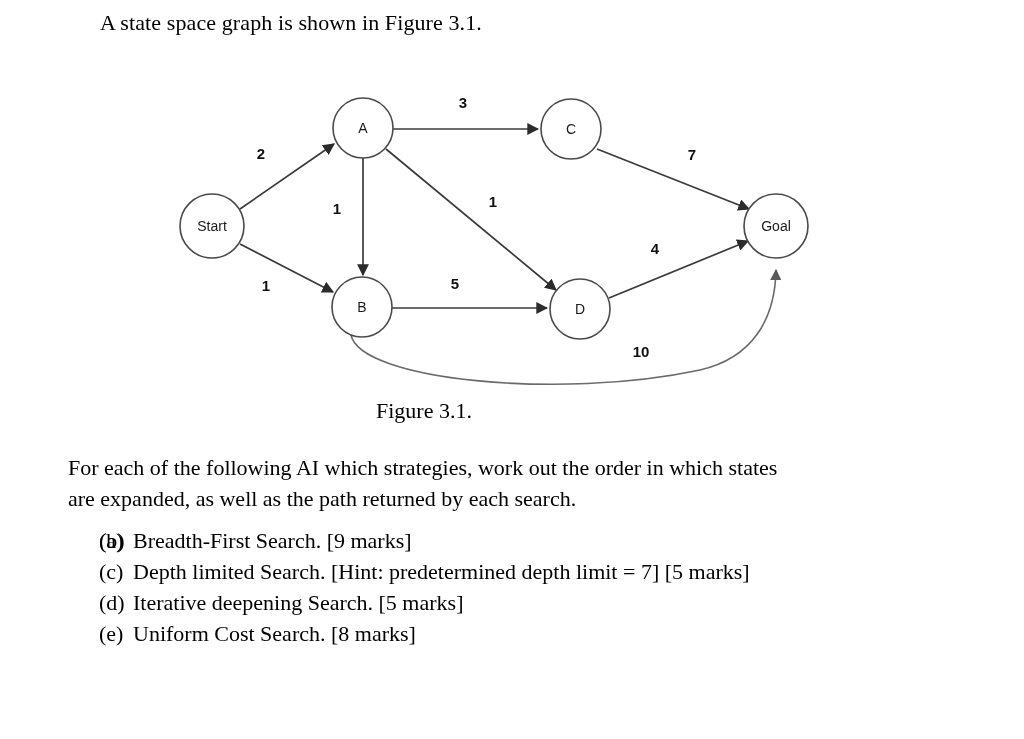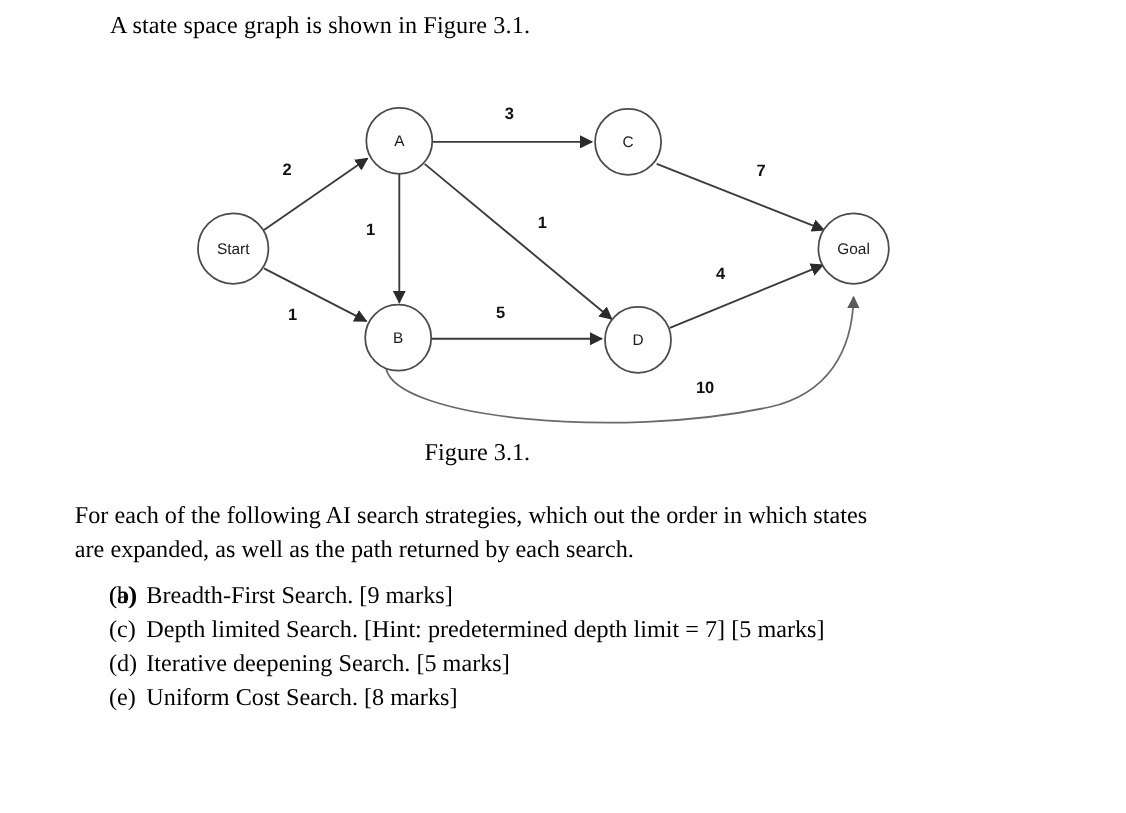--- a/index.html
+++ b/index.html
@@ -32,21 +32,21 @@
   }
   .figure-wrap {
     position: absolute;
     left: 0px;
     top: 70px;
     width: 1024px;
     height: 330px;
   }
   .figure-caption {
     position: absolute;
-    left: 12px;
+    left: 2px;
     top: 396px;
     width: 844px;
     text-align: center;
     font-size: 22px;
     line-height: 30px;
   }
   .body-para {
     position: absolute;
     left: 68px;
     top: 452px;
@@ -174,21 +174,21 @@
       <text class="weight-label" x="455" y="215">5</text>
       <text class="weight-label" x="692" y="86">7</text>
       <text class="weight-label" x="655" y="180">4</text>
       <text class="weight-label" x="641" y="283">10</text>
     </svg>
   </div>
 
   <div class="figure-caption">Figure 3.1.</div>
 
   <div class="body-para">
-    <span class="ln">For each of the following AI search strategies, which out the order in which states</span>
+    <span class="ln">For each of the following AI which strategies, work out the order in which states</span>
     <span class="ln">are expanded, as well as the path returned by each search.</span>
   </div>
 
   <div class="task-list">
     <span class="task-item">
       <span class="marker">(a)</span>
     </span>
     <span class="task-item">
       <span class="marker">(b)</span>
       <span class="txt">Breadth-First Search. [9 marks]</span>

